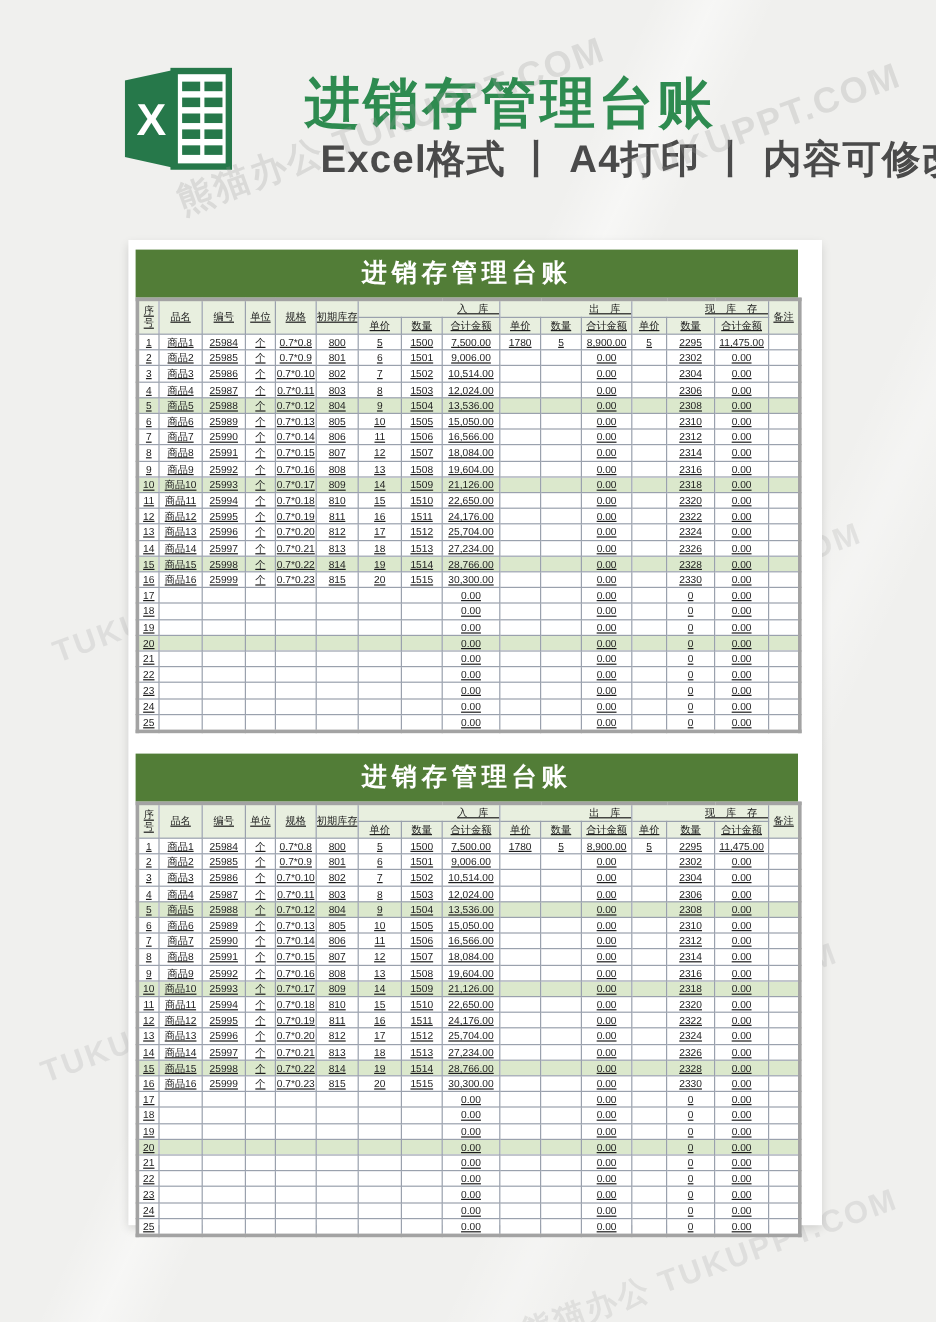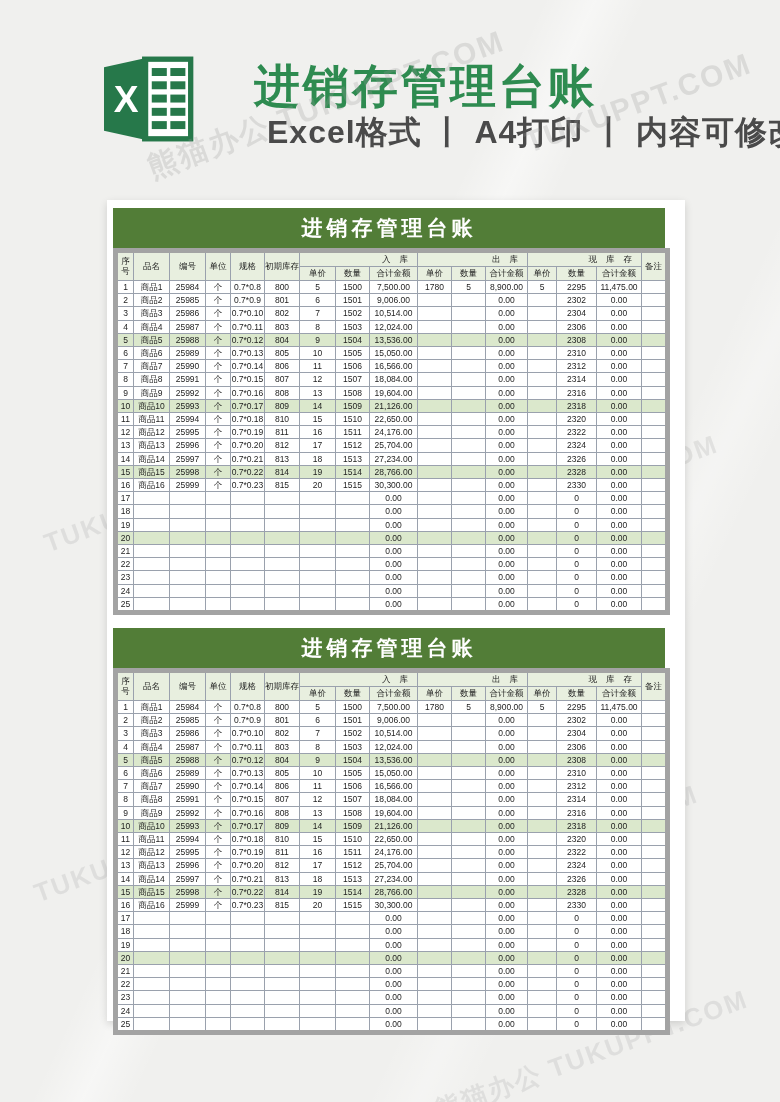--- a/index.html
+++ b/index.html
@@ -56,21 +56,21 @@
     padding:0;text-align:center;overflow:hidden;white-space:nowrap;
     font-weight:normal;
   }
   table.ledger th{
     background:var(--header-bg,#e8efdf);
     height:13px;line-height:1.15;white-space:normal;
   }
   table.ledger th.grp{letter-spacing:9px;text-indent:9px;text-align:right;}
   table.ledger td{height:12.2px;line-height:12.2px;background:#ffffff;}
   table.ledger tr.hl td{background:var(--highlight-green,#dbe8cc);}
-  table.ledger{border:5px solid #a3a3a3;}
+  table.ledger{border:3px solid #a3a3a3;text-decoration:underline;}
 </style>
 </head>
 <body>
 
 <div class="banner">
   <svg class="excel-icon" viewBox="0 0 104 100" xmlns="http://www.w3.org/2000/svg">
     <rect x="46" y="5" width="52" height="90" fill="#ffffff" stroke="#26784a" stroke-width="6"></rect>
     <g fill="#26784a">
       <rect x="54" y="15" width="17" height="9"></rect>
         <rect x="75" y="15" width="17" height="9"></rect>

